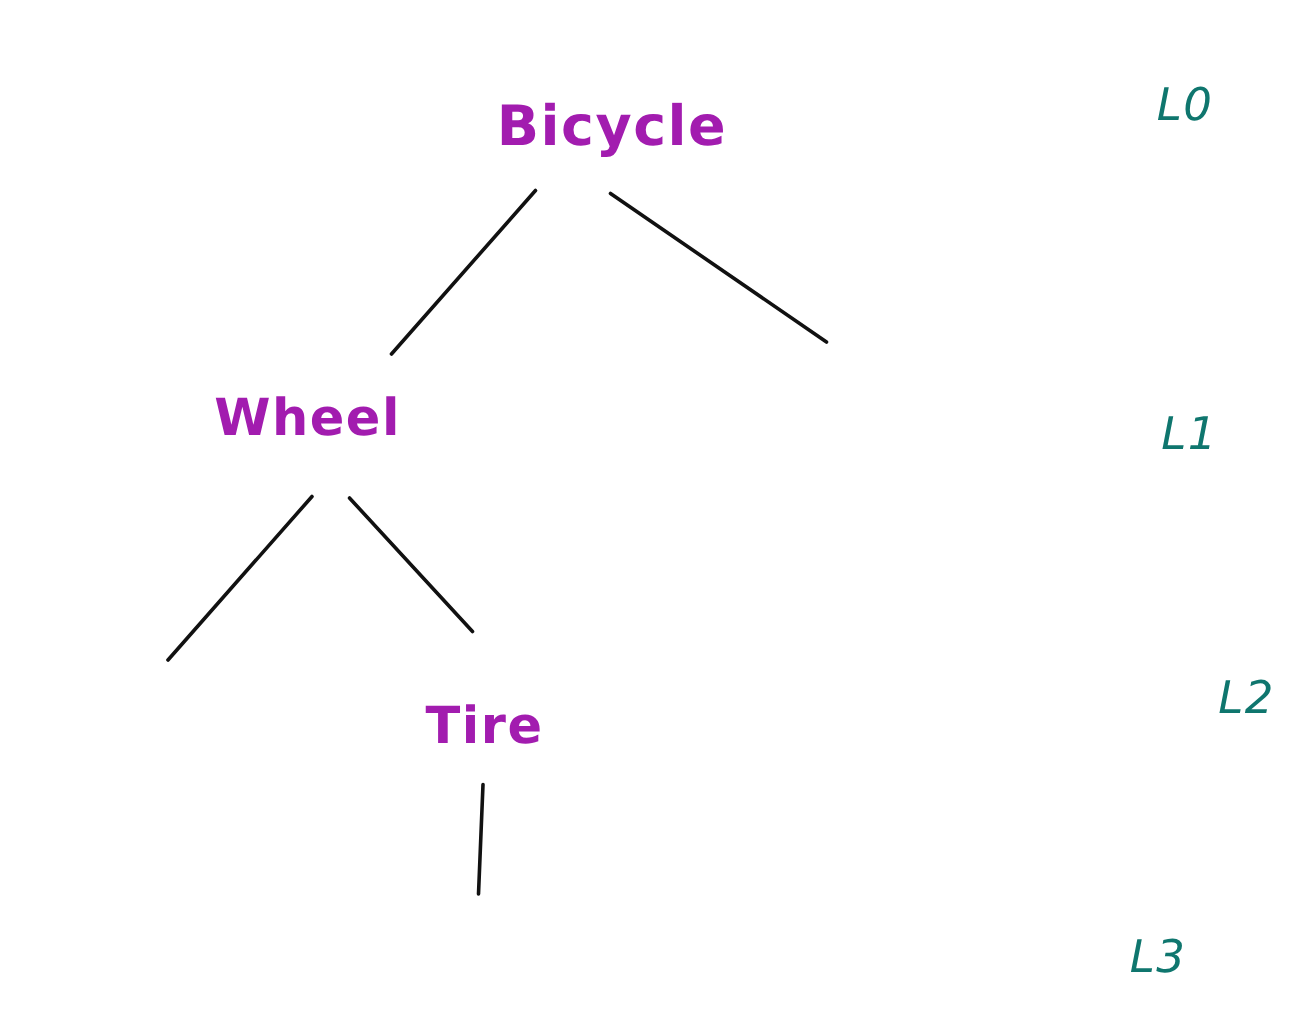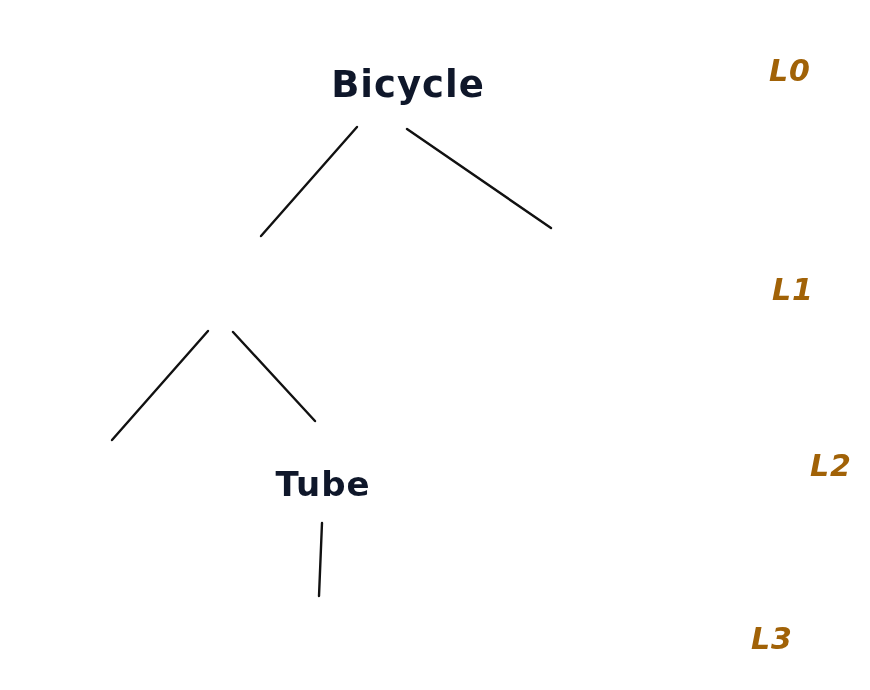--- a/index.html
+++ b/index.html
@@ -18,32 +18,32 @@
   .edges-layer {
     position: absolute;
     left: 0;
     top: 0;
     width: 870px;
     height: 690px;
   }
   .node-label {
     position: absolute;
     transform: translate(-50%, -50%);
-    color: #0f172a;
+    color: #a21caf;
     font-weight: 700;
     font-size: 34px;
     letter-spacing: 1px;
     white-space: nowrap;
     line-height: 1;
   }
   .level-label {
     position: absolute;
     transform: translate(-50%, -50%);
-    color: #a16207;
-    font-weight: 700;
+    color: #0f766e;
+    font-weight: 400;
     font-size: 30px;
     letter-spacing: 1px;
     white-space: nowrap;
     line-height: 1;
     font-style: italic;
   }
   
   .pos-bicycle { left: 408px; top: 84px;  font-size: 37px; }
   .pos-wheel   { left: 205px; top: 279px; }
   .pos-frame   { left: 640px; top: 275px; }
@@ -63,20 +63,21 @@
 
   <svg class="edges-layer" viewBox="0 0 870 690" xmlns="http://www.w3.org/2000/svg">
     <line x1="357" y1="127" x2="261" y2="236" stroke="#111111" stroke-width="2.4" stroke-linecap="round"></line>
     <line x1="407" y1="129" x2="551" y2="228" stroke="#111111" stroke-width="2.4" stroke-linecap="round"></line>
     <line x1="208" y1="331" x2="112" y2="440" stroke="#111111" stroke-width="2.4" stroke-linecap="round"></line>
     <line x1="233" y1="332" x2="315" y2="421" stroke="#111111" stroke-width="2.4" stroke-linecap="round"></line>
     <line x1="322" y1="523" x2="319" y2="596" stroke="#111111" stroke-width="2.4" stroke-linecap="round"></line>
   </svg>
 
   <div class="node-label pos-bicycle">Bicycle</div>
-  <div class="node-label pos-tire">Tube</div>
+  <div class="node-label pos-wheel">Wheel</div>
+  <div class="node-label pos-tire">Tire</div>
 
   <div class="level-label pos-l0">L0</div>
   <div class="level-label pos-l1">L1</div>
   <div class="level-label pos-l2">L2</div>
   <div class="level-label pos-l3">L3</div>
 
 </div>
 
 </body></html>

